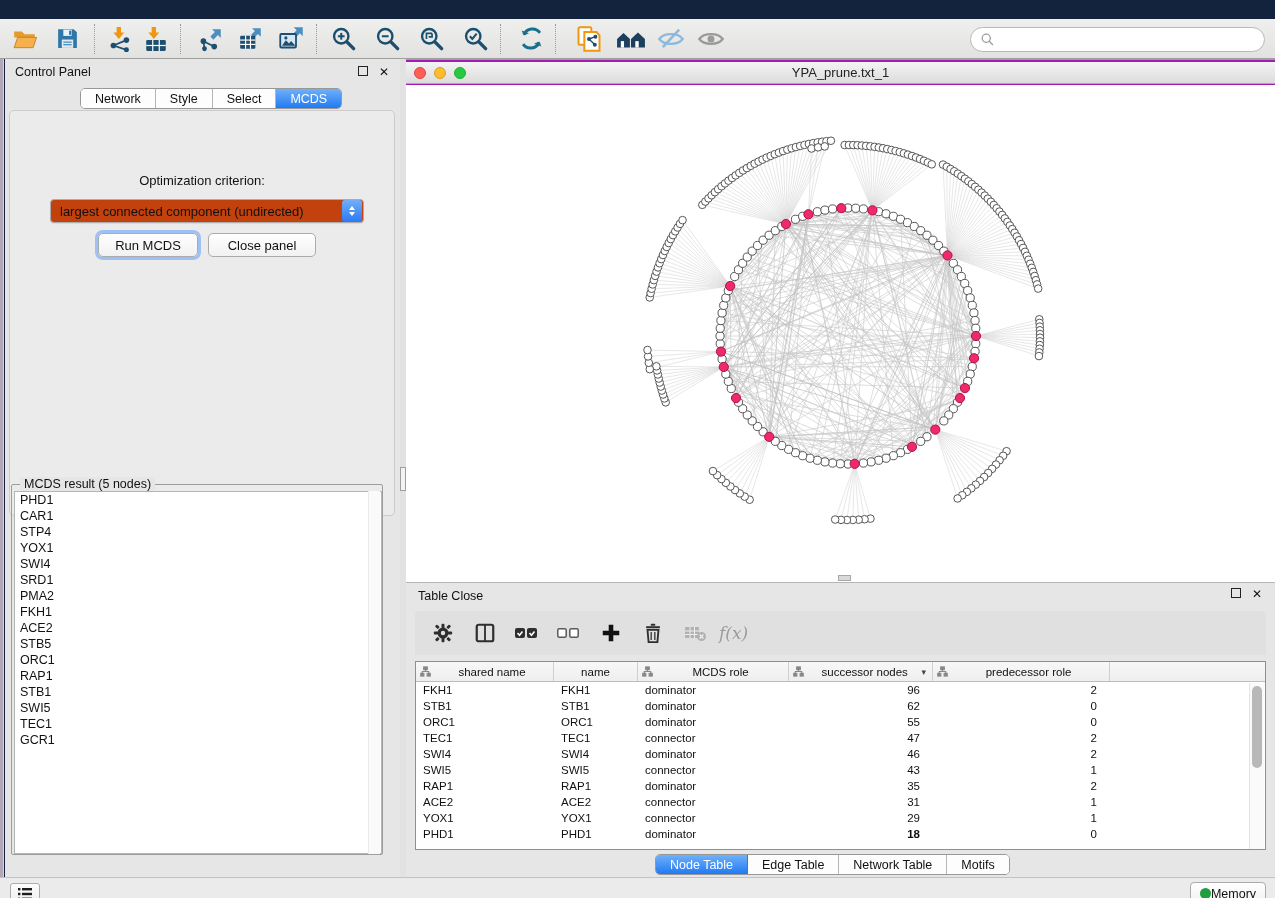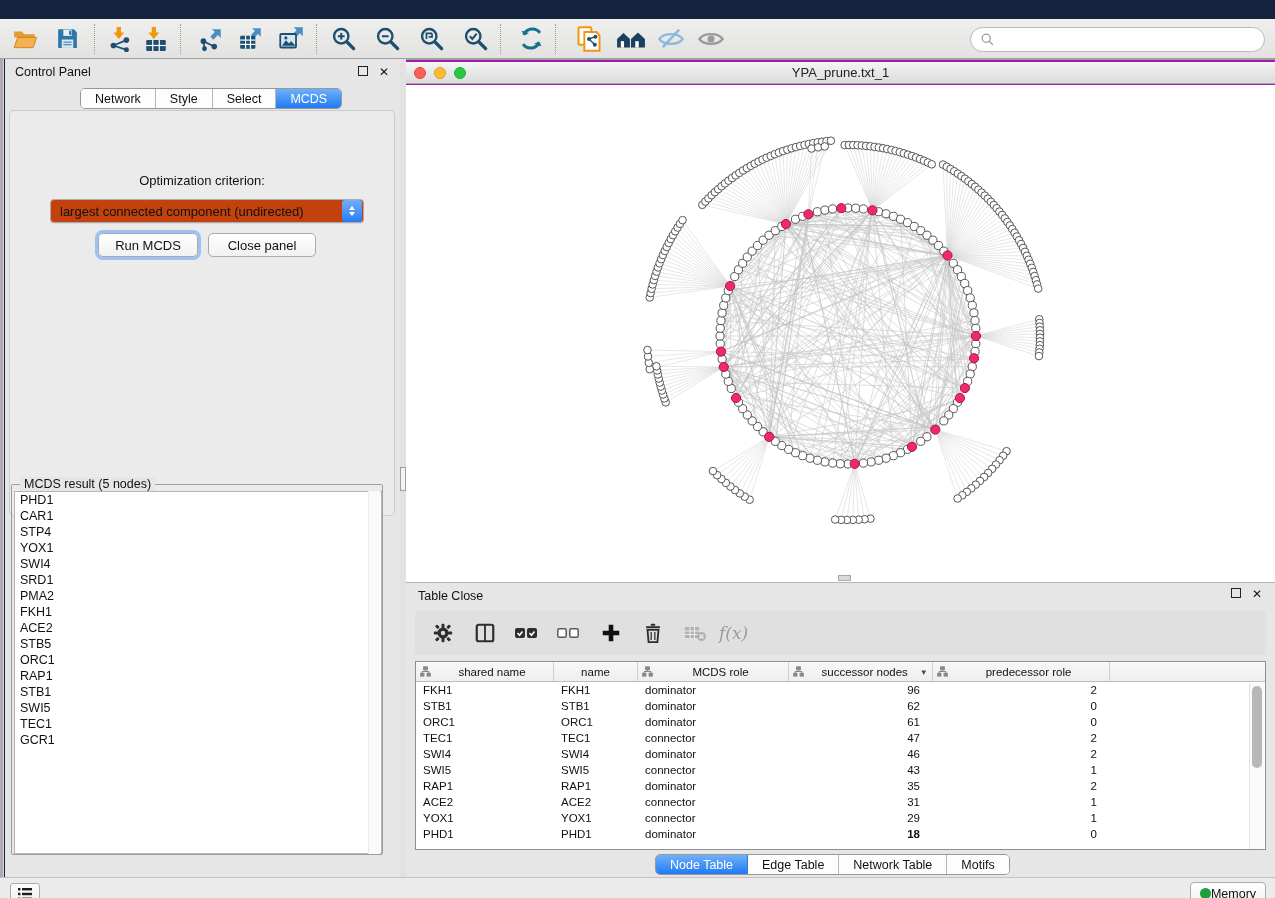--- a/index.html
+++ b/index.html
@@ -1206,21 +1206,21 @@
           <div class="nt-cell text" style="width: 138px; flex: 0 0 auto;">STB1</div>
           <div class="nt-cell text" style="width: 84px; flex: 0 0 auto;">STB1</div>
           <div class="nt-cell text" style="width: 151px; flex: 0 0 auto;">dominator</div>
           <div class="nt-cell num" style="width: 144px; flex: 0 0 auto;">62</div>
           <div class="nt-cell num" style="width: 177px; flex: 0 0 auto;">0</div>
         </div>
         <div class="nt-row">
           <div class="nt-cell text" style="width: 138px; flex: 0 0 auto;">ORC1</div>
           <div class="nt-cell text" style="width: 84px; flex: 0 0 auto;">ORC1</div>
           <div class="nt-cell text" style="width: 151px; flex: 0 0 auto;">dominator</div>
-          <div class="nt-cell num" style="width: 144px; flex: 0 0 auto;">61</div>
+          <div class="nt-cell num" style="width: 144px; flex: 0 0 auto;">55</div>
           <div class="nt-cell num" style="width: 177px; flex: 0 0 auto;">0</div>
         </div>
         <div class="nt-row">
           <div class="nt-cell text" style="width: 138px; flex: 0 0 auto;">TEC1</div>
           <div class="nt-cell text" style="width: 84px; flex: 0 0 auto;">TEC1</div>
           <div class="nt-cell text" style="width: 151px; flex: 0 0 auto;">connector</div>
           <div class="nt-cell num" style="width: 144px; flex: 0 0 auto;">47</div>
           <div class="nt-cell num" style="width: 177px; flex: 0 0 auto;">2</div>
         </div>
         <div class="nt-row">

